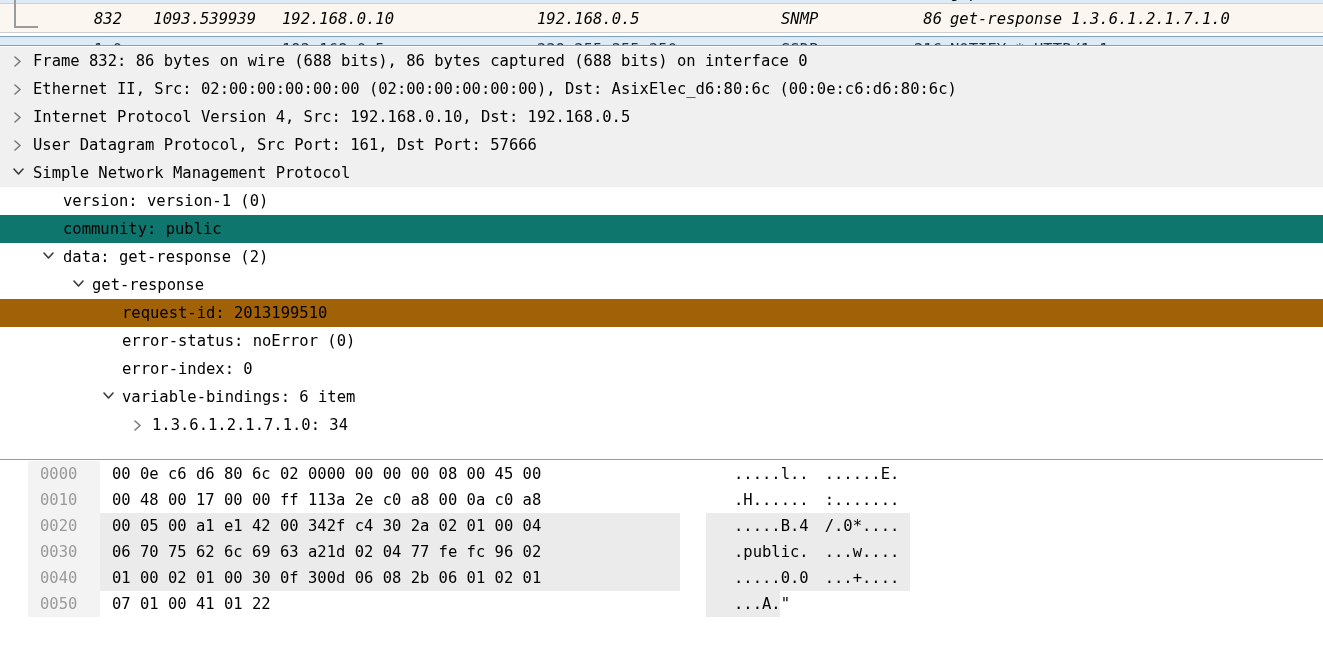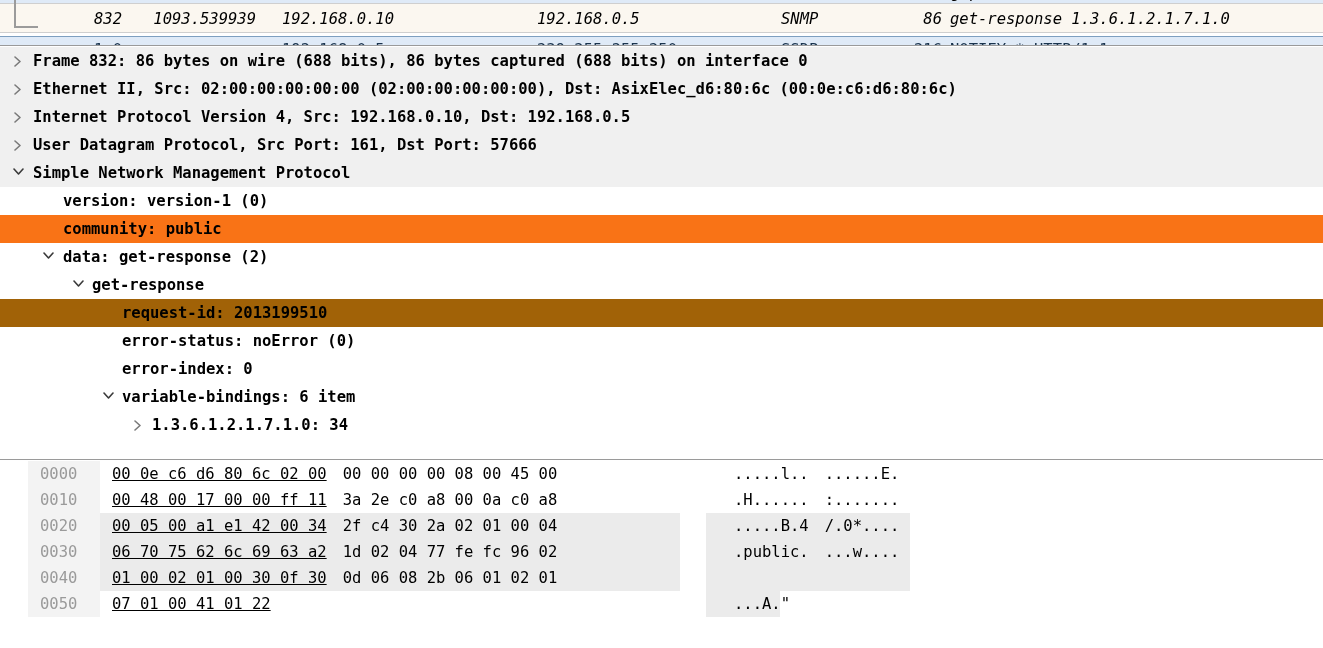--- a/index.html
+++ b/index.html
@@ -82,38 +82,37 @@
   
   #detail-pane {
     position: absolute;
     left: 0; top: 47px;
     width: 1323px;
     height: 413px;
     background: #ffffff;
     overflow: hidden;
     border-bottom: 1px solid #9a9a9a;
     box-sizing: border-box;
-    font-weight: bold;
   }
   
   #detail-topblock {
     position: absolute;
     left: 0; top: 0;
     width: 1323px;
     height: 140px;
     background: #f0f0f0;
   }
   .tree-row {
     position: relative;
     height: 28px;
     line-height: 28px;
     white-space: nowrap;
   }
   .tree-row .label { position: relative; }
-  .tree-row.hl-gray { background: #f97316; }
+  .tree-row.hl-gray { background: #0f766e; }
   .tree-row.hl-blue { background: #a16207; }
 
   .twisty {
     position: absolute;
     top: 0;
     width: 16px;
     height: 28px;
     color: #6f6f6f;
     font-family: "DejaVu Sans", sans-serif;
     font-size: 13px;
@@ -160,21 +159,21 @@
     box-sizing: border-box;
     color: #9a9a9a;
     background: #f3f3f3;
   }
   .hx-bytes {
     position: absolute;
     left: 84px; top: 0;
     letter-spacing: 0px;
   }
   .hx-bytes .grp { display: inline-block; }
-  .hx-bytes .grp.g1 { margin-right: 16px; text-decoration: underline; }
+  .hx-bytes .grp.g1 { margin-right: 0; }
   .hx-ascii {
     position: absolute;
     left: 706px; top: 0;
   }
   .hx-ascii .grp.g1 { margin-right: 16px; }
 
   
   .sel-band {
     position: absolute;
     background: #ebebeb;
@@ -302,20 +301,21 @@
         <span class="hx-ascii"><span class="grp g1">.....B.4</span><span class="grp g2">/.0*....</span></span>
       </div>
       <div class="hex-row">
         <span class="hx-off">0030</span>
         <span class="hx-bytes"><span class="grp g1">06 70 75 62 6c 69 63 a2</span><span class="grp g2">1d 02 04 77 fe fc 96 02</span></span>
         <span class="hx-ascii"><span class="grp g1">.public.</span><span class="grp g2">...w....</span></span>
       </div>
       <div class="hex-row">
         <span class="hx-off">0040</span>
         <span class="hx-bytes"><span class="grp g1">01 00 02 01 00 30 0f 30</span><span class="grp g2">0d 06 08 2b 06 01 02 01</span></span>
+        <span class="hx-ascii"><span class="grp g1">.....0.0</span><span class="grp g2">...+....</span></span>
       </div>
       <div class="hex-row">
         <span class="hx-off">0050</span>
         <span class="hx-bytes"><span class="grp g1">07 01 00 41 01 22</span><span class="grp g2"></span></span>
         <span class="hx-ascii"><span class="grp g1">...A."</span><span class="grp g2"></span></span>
       </div>
     </div>
 </div>
 
 </body></html>

